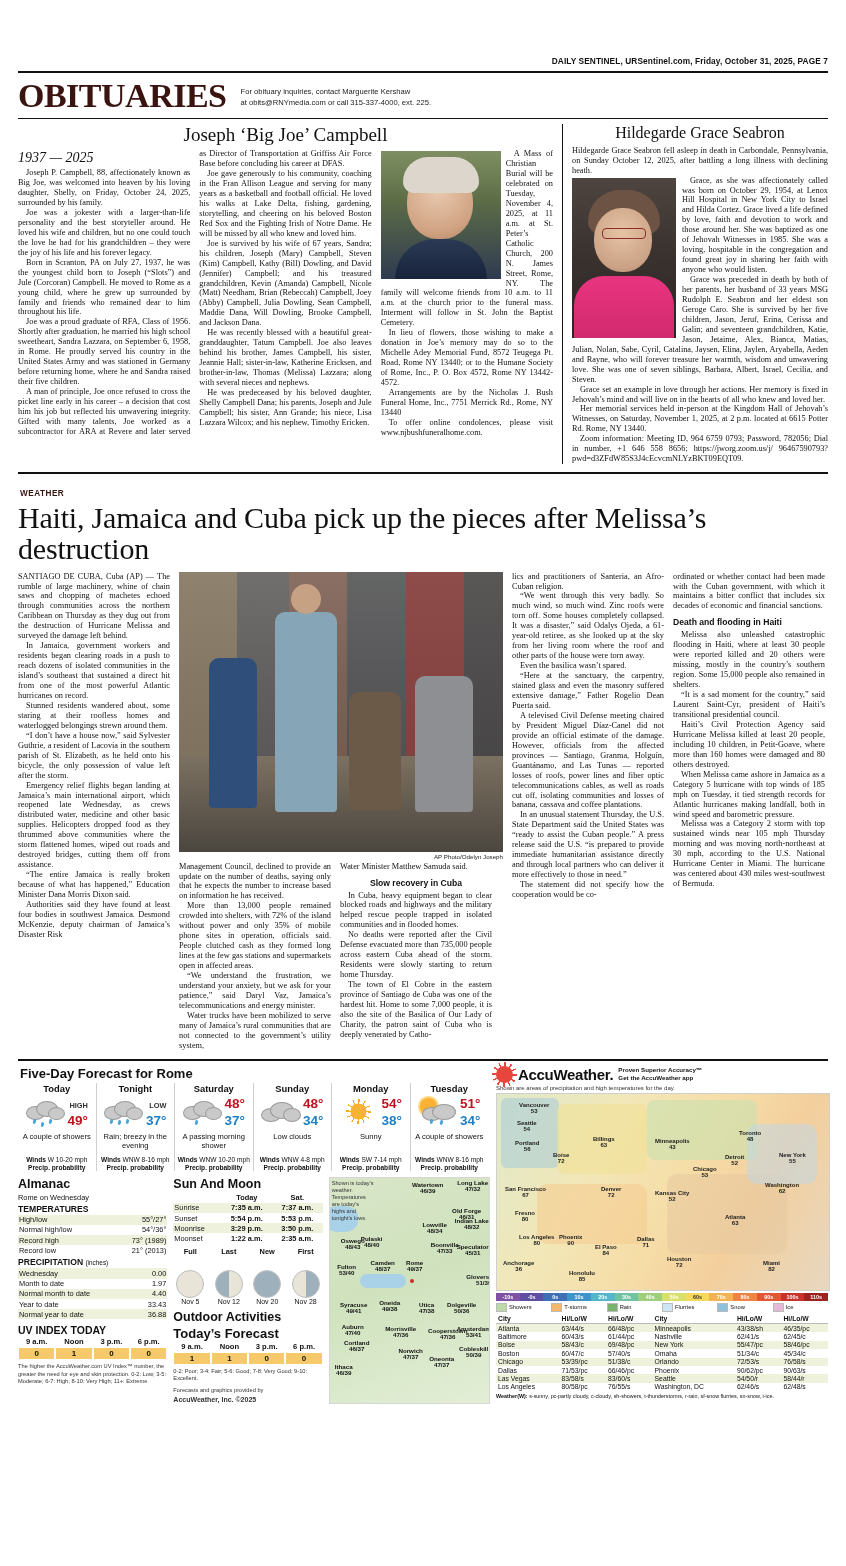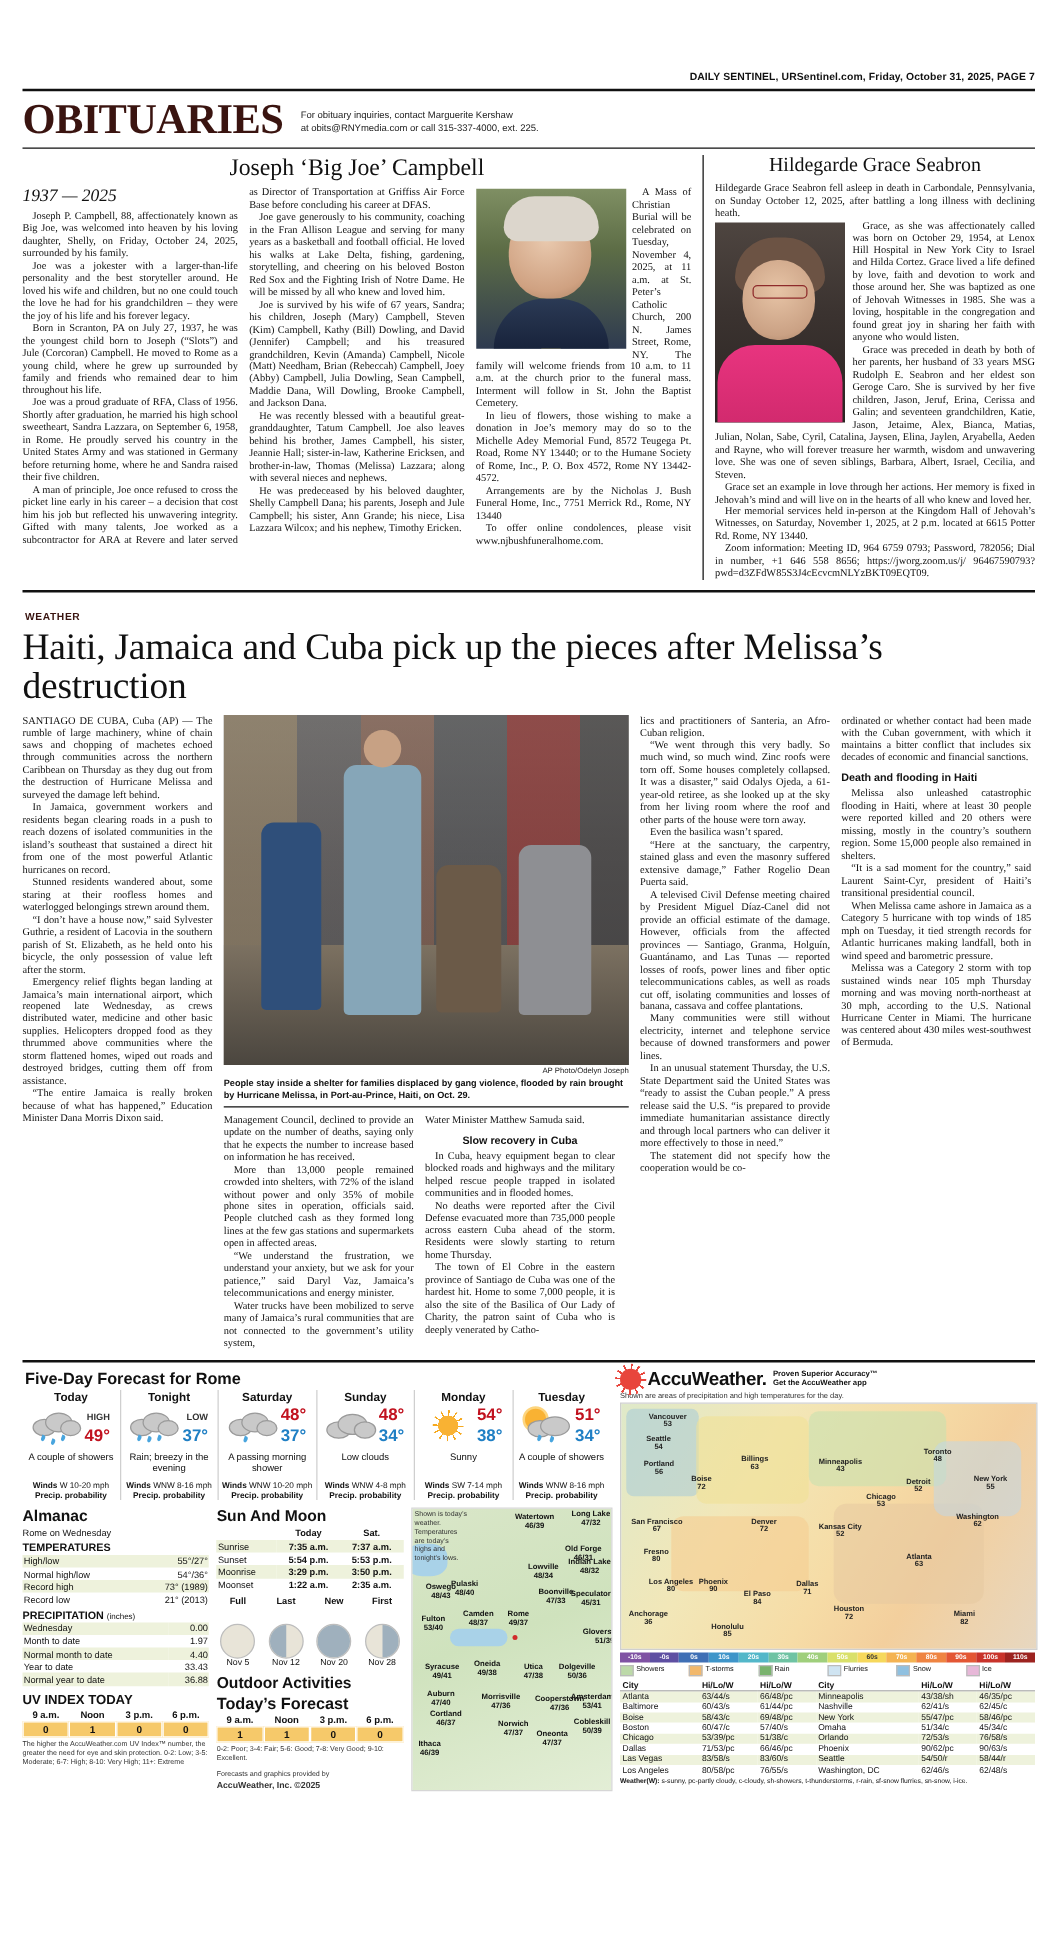--- a/index.html
+++ b/index.html
@@ -250,34 +250,34 @@
 
     <div class="news-cols">
 
       <div class="ncol">
         <p class="body noind">SANTIAGO DE CUBA, Cuba (AP) — The rumble of large machinery, whine of chain saws and chopping of machetes echoed through communities across the northern Caribbean on Thursday as they dug out from the destruction of Hurricane Melissa and surveyed the damage left behind.</p>
         <p class="body">In Jamaica, government workers and residents began clearing roads in a push to reach dozens of isolated communities in the island’s southeast that sustained a direct hit from one of the most powerful Atlantic hurricanes on record.</p>
         <p class="body">Stunned residents wandered about, some staring at their roofless homes and waterlogged belongings strewn around them.</p>
         <p class="body">“I don’t have a house now,” said Sylvester Guthrie, a resident of Lacovia in the southern parish of St. Elizabeth, as he held onto his bicycle, the only possession of value left after the storm.</p>
         <p class="body">Emergency relief flights began landing at Jamaica’s main international airport, which reopened late Wednesday, as crews distributed water, medicine and other basic supplies. Helicopters dropped food as they thrummed above communities where the storm flattened homes, wiped out roads and destroyed bridges, cutting them off from assistance.</p>
         <p class="body">“The entire Jamaica is really broken because of what has happened,” Education Minister Dana Morris Dixon said.</p>
+        <p class="body">Authorities said they have found at least four bodies in southwest Jamaica. Desmond McKenzie, deputy chairman of Jamaica’s Disaster Risk</p>
       </div>
 
       <div class="ncol wide">
         <div class="newsphoto">
           <div class="wall"></div>
           <div class="floor"></div>
           <div class="fig" style="left:30px;top:86px;width:48px;height:150px;background:#2f4f7a;"></div>
           <div class="fig" style="left:96px;top:40px;width:62px;height:200px;background:#86a6b8;"></div>
           <div class="fig" style="left:170px;top:120px;width:52px;height:118px;background:#6b5a48;"></div>
           <div class="fig" style="left:236px;top:104px;width:58px;height:136px;background:#8e8f93;"></div>
           <div class="fig" style="left:112px;top:12px;width:30px;height:30px;border-radius:50%;background:#c7a184;"></div>
         </div>
         <div class="photo-credit">AP Photo/Odelyn Joseph</div>
-        <div class="caption">People stay inside a shelter for families displaced by gang violence, flooded by rain brought by Hurricane Melissa, in Port-au-Prince, Haiti, on Oct. 29.</div>
         <div style="display:flex;gap:9px;">
           <div class="ncol">
             <p class="body noind">Management Council, declined to provide an update on the number of deaths, saying only that he expects the number to increase based on information he has received.</p>
             <p class="body">More than 13,000 people remained crowded into shelters, with 72% of the island without power and only 35% of mobile phone sites in operation, officials said. People clutched cash as they formed long lines at the few gas stations and supermarkets open in affected areas.</p>
             <p class="body">“We understand the frustration, we understand your anxiety, but we ask for your patience,” said Daryl Vaz, Jamaica’s telecommunications and energy minister.</p>
             <p class="body">Water trucks have been mobilized to serve many of Jamaica’s rural communities that are not connected to the government’s utility system,</p>
           </div>
           <div class="ncol">
             <p class="body noind">Water Minister Matthew Samuda said.</p>
             <div class="sub">Slow recovery in Cuba</div>
@@ -287,30 +287,30 @@
           </div>
         </div>
       </div>
 
       <div class="ncol">
         <p class="body noind">lics and practitioners of Santeria, an Afro-Cuban religion.</p>
         <p class="body">“We went through this very badly. So much wind, so much wind. Zinc roofs were torn off. Some houses completely collapsed. It was a disaster,” said Odalys Ojeda, a 61-year-old retiree, as she looked up at the sky from her living room where the roof and other parts of the house were torn away.</p>
         <p class="body">Even the basilica wasn’t spared.</p>
         <p class="body">“Here at the sanctuary, the carpentry, stained glass and even the masonry suffered extensive damage,” Father Rogelio Dean Puerta said.</p>
         <p class="body">A televised Civil Defense meeting chaired by President Miguel Díaz-Canel did not provide an official estimate of the damage. However, officials from the affected provinces — Santiago, Granma, Holguín, Guantánamo, and Las Tunas — reported losses of roofs, power lines and fiber optic telecommunications cables, as well as roads cut off, isolating communities and losses of banana, cassava and coffee plantations.</p>
-        <p class="body">Many communities were still without electricity, internet and telephone service because of downed transformers and power lines.</p>
         <p class="body">In an unusual statement Thursday, the U.S. State Department said the United States was “ready to assist the Cuban people.” A press release said the U.S. “is prepared to provide immediate humanitarian assistance directly and through local partners who can deliver it more effectively to those in need.”</p>
         <p class="body">The statement did not specify how the cooperation would be co-</p>
       </div>
 
       <div class="ncol">
         <p class="body noind">ordinated or whether contact had been made with the Cuban government, with which it maintains a bitter conflict that includes six decades of economic and financial sanctions.</p>
         <div class="sub left">Death and flooding in Haiti</div>
         <p class="body">Melissa also unleashed catastrophic flooding in Haiti, where at least 30 people were reported killed and 20 others were missing, mostly in the country’s southern region. Some 15,000 people also remained in shelters.</p>
         <p class="body">“It is a sad moment for the country,” said Laurent Saint-Cyr, president of Haiti’s transitional presidential council.</p>
+        <p class="body">Haiti’s Civil Protection Agency said Hurricane Melissa killed at least 20 people, including 10 children, in Petit-Goave, where more than 160 homes were damaged and 80 others destroyed.</p>
         <p class="body">When Melissa came ashore in Jamaica as a Category 5 hurricane with top winds of 185 mph on Tuesday, it tied strength records for Atlantic hurricanes making landfall, both in wind speed and barometric pressure.</p>
         <p class="body">Melissa was a Category 2 storm with top sustained winds near 105 mph Thursday morning and was moving north-northeast at 30 mph, according to the U.S. National Hurricane Center in Miami. The hurricane was centered about 430 miles west-southwest of Bermuda.</p>
       </div>
     </div>
   </div>
 
   <div class="wxbox">
 
     <div class="wxleft">
       <div class="fcTitle">Five-Day Forecast for Rome</div>

